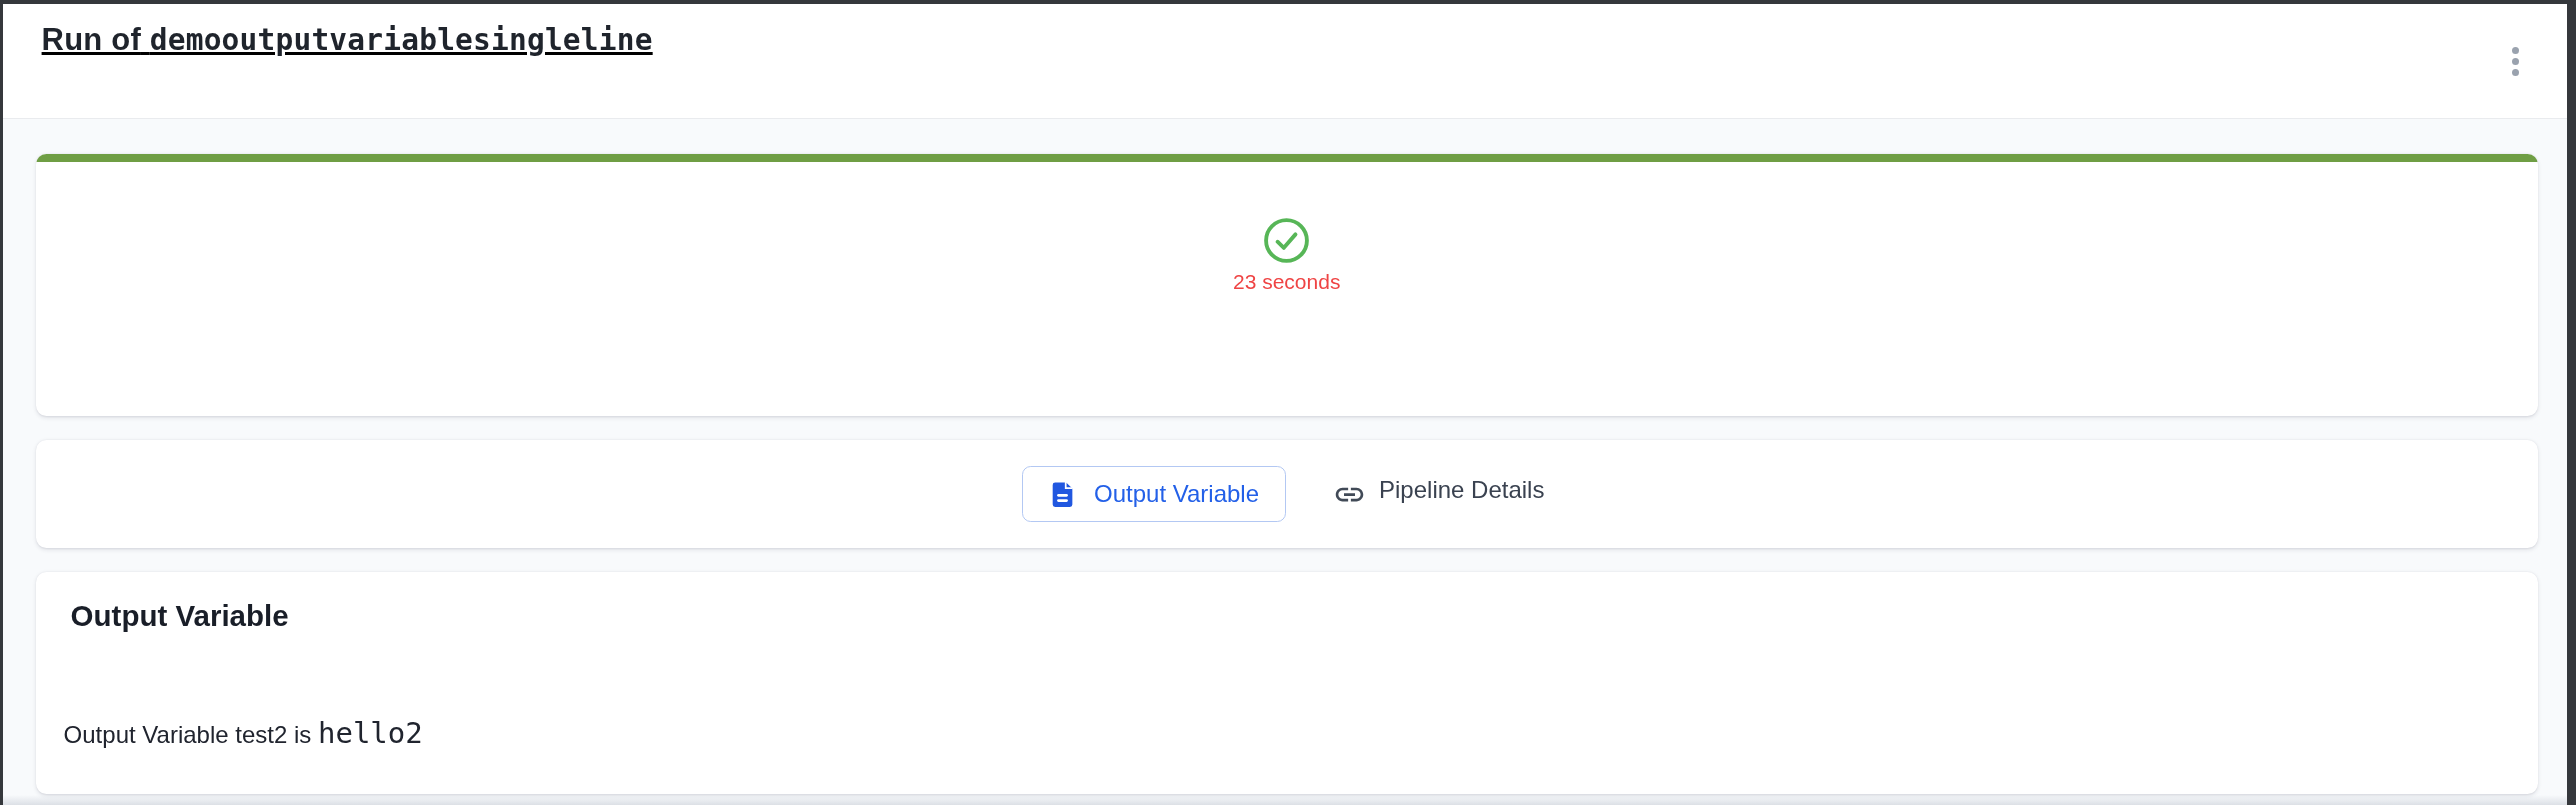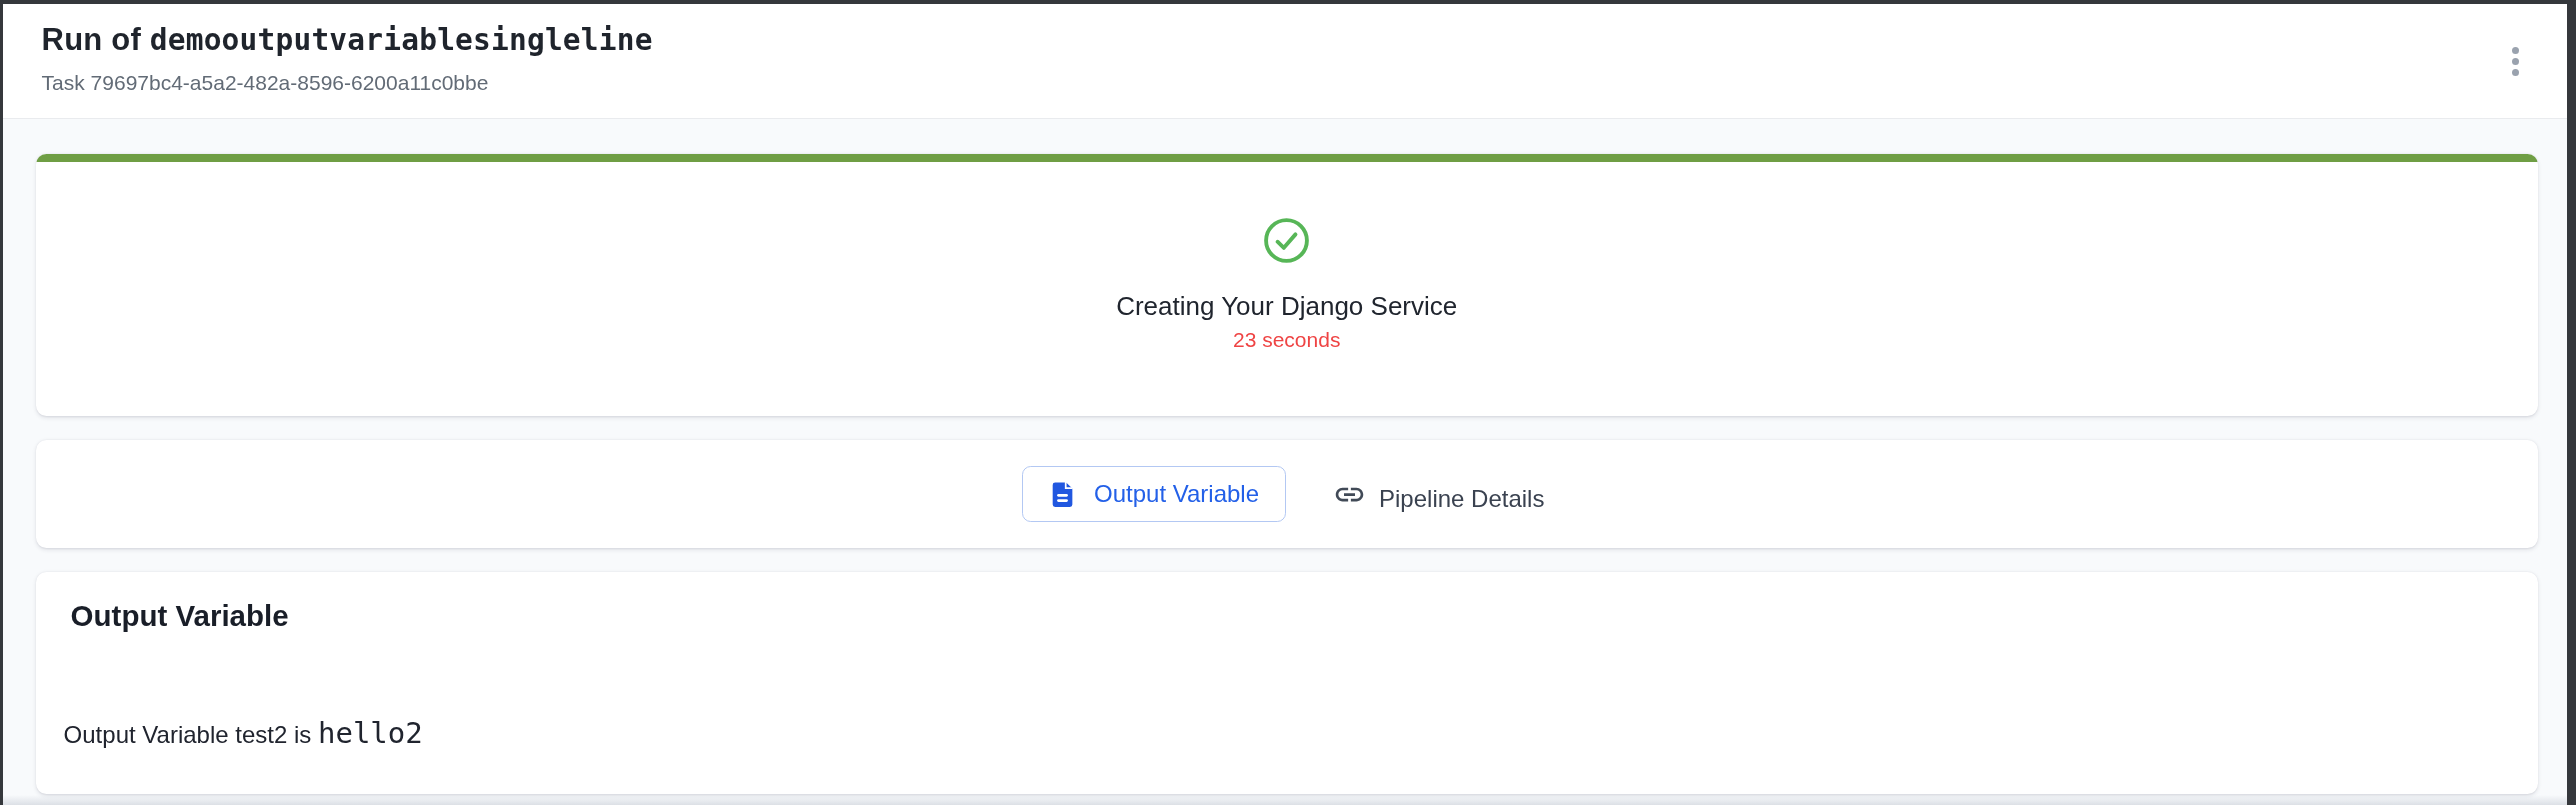--- a/index.html
+++ b/index.html
@@ -21,20 +21,21 @@
     pointer-events: none;
   }
 
   
   .page-header {
     position: relative;
     height: 115px;
     background: #ffffff;
     border-bottom: 1.7px solid #e9ebee;
     padding: 18px 0 0 39px;
+    text-decoration: underline;
   }
   .page-title {
     font-size: 31px;
     font-weight: 700;
     color: #1f242c;
     letter-spacing: 0.2px;
     line-height: 36px;
   }
   .page-title .mono {
     font-family: "DejaVu Sans Mono", "Liberation Mono", monospace;
@@ -114,21 +115,21 @@
     padding: 0 26px;
     border: 1.7px solid #b3c8f3;
     border-radius: 8.7px;
     background: #ffffff;
     cursor: pointer;
   }
   .tab-active .tab-label {
     font-size: 24px; font-weight: 500; color: #2360e8; line-height: 1;
   }
   .tab-plain {
-    display: flex; align-items: flex-end;
+    display: flex; align-items: flex-start;
     gap: 13px;
     padding: 0 7px;
     cursor: pointer;
   }
   .tab-plain .tab-label {
     font-size: 24px; font-weight: 500; color: #3a4250; line-height: 1;
   }
   .doc-icon { width: 29.5px; height: 29.5px; }
   .link-icon { width: 33px; height: 33px; }
 
@@ -158,39 +159,37 @@
 </style>
 </head>
 <body>
 
 <div class="app">
 
   <header class="page-header">
     <h1 class="page-title"><span>Run of</span>
       <span class="mono">demooutputvariablesingleline</span>
     </h1>
-    <div class="page-subtitle">Task 79697bc4-a5a2-482a-8596-6200a11c0bbe</div>
 
     <div class="kebab">
       <span class="dot"></span>
       <span class="dot"></span>
       <span class="dot"></span>
     </div>
   </header>
 
   <main class="content">
 
     <section class="card status-card">
       <div class="status-topbar"></div>
       <div class="status-body">
         <svg class="status-icon" viewBox="0 0 24 24" fill="none">
           <circle cx="12" cy="12" r="10" stroke="#57b657" stroke-width="1.9"></circle>
           <path d="M7.6 12.6 L10.7 15.6 L16.4 9.0" stroke="#57b657" stroke-width="1.9" stroke-linecap="round" stroke-linejoin="round"></path>
         </svg>
-        <div class="status-title">Creating Your Django Service</div>
         <div class="status-duration">23 seconds</div>
       </div>
     </section>
 
     <section class="card tabs-card">
 
       <div class="tab-active">
         <svg class="doc-icon" viewBox="0 0 24 24">
           <path fill="#2157e0" d="M5 2 h8.2 a2 2 0 0 1 1.4 .6 L18.4 6.4 a2 2 0 0 1 .6 1.4 V20 a2 2 0 0 1 -2 2 H5 a2 2 0 0 1 -2 -2 V4 a2 2 0 0 1 2 -2 z"></path>
           <rect x="6.6" y="11.4" width="8.8" height="2.2" rx="1.1" fill="#ffffff"></rect>

